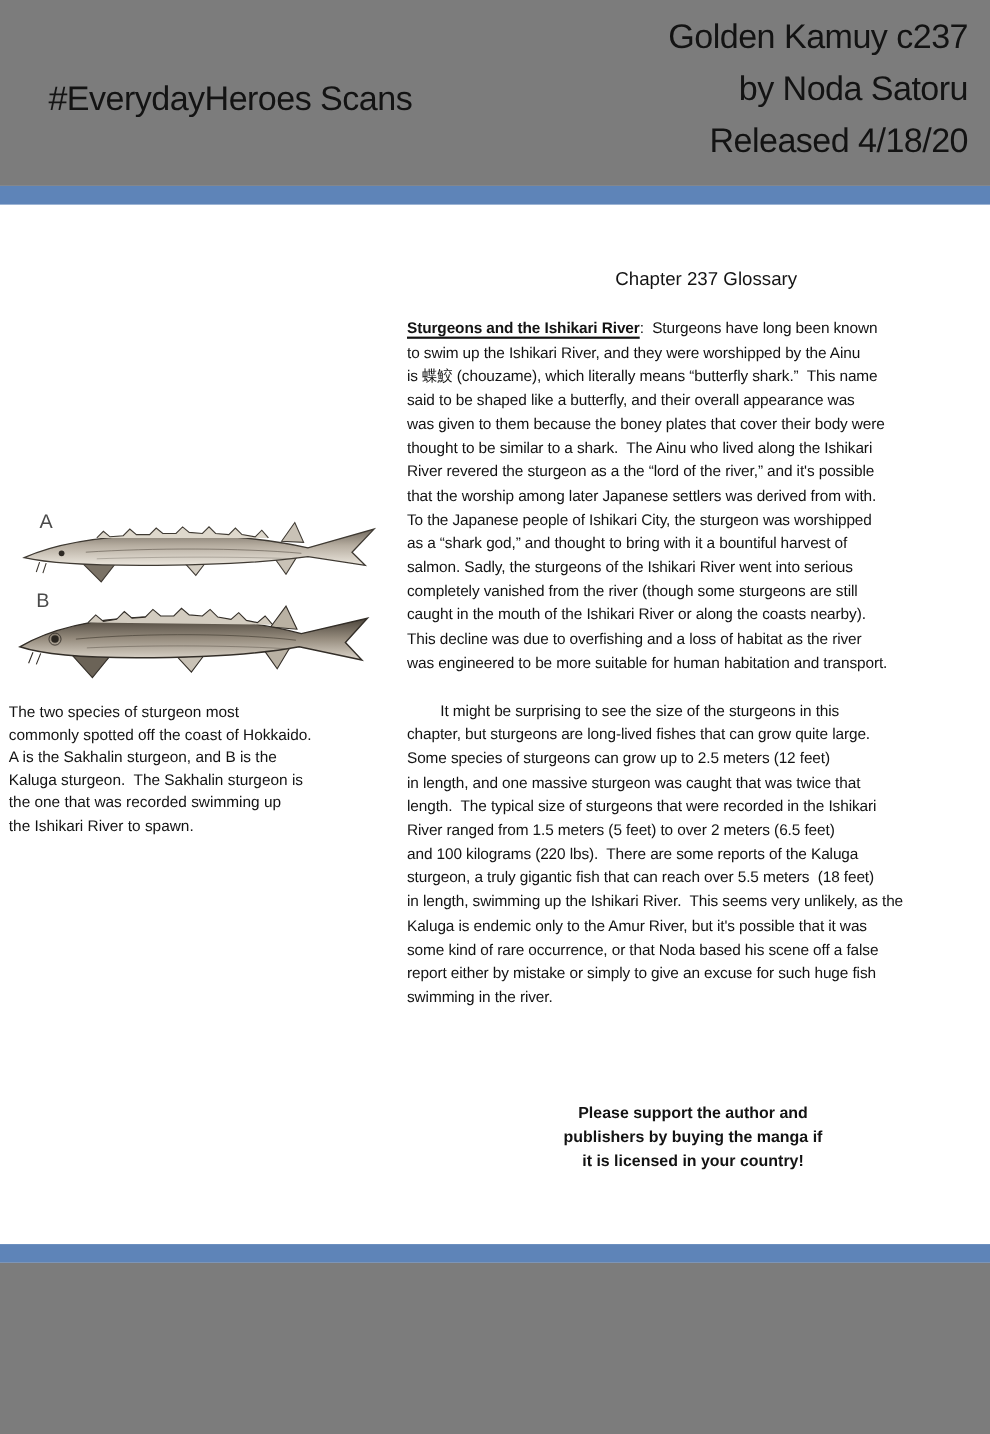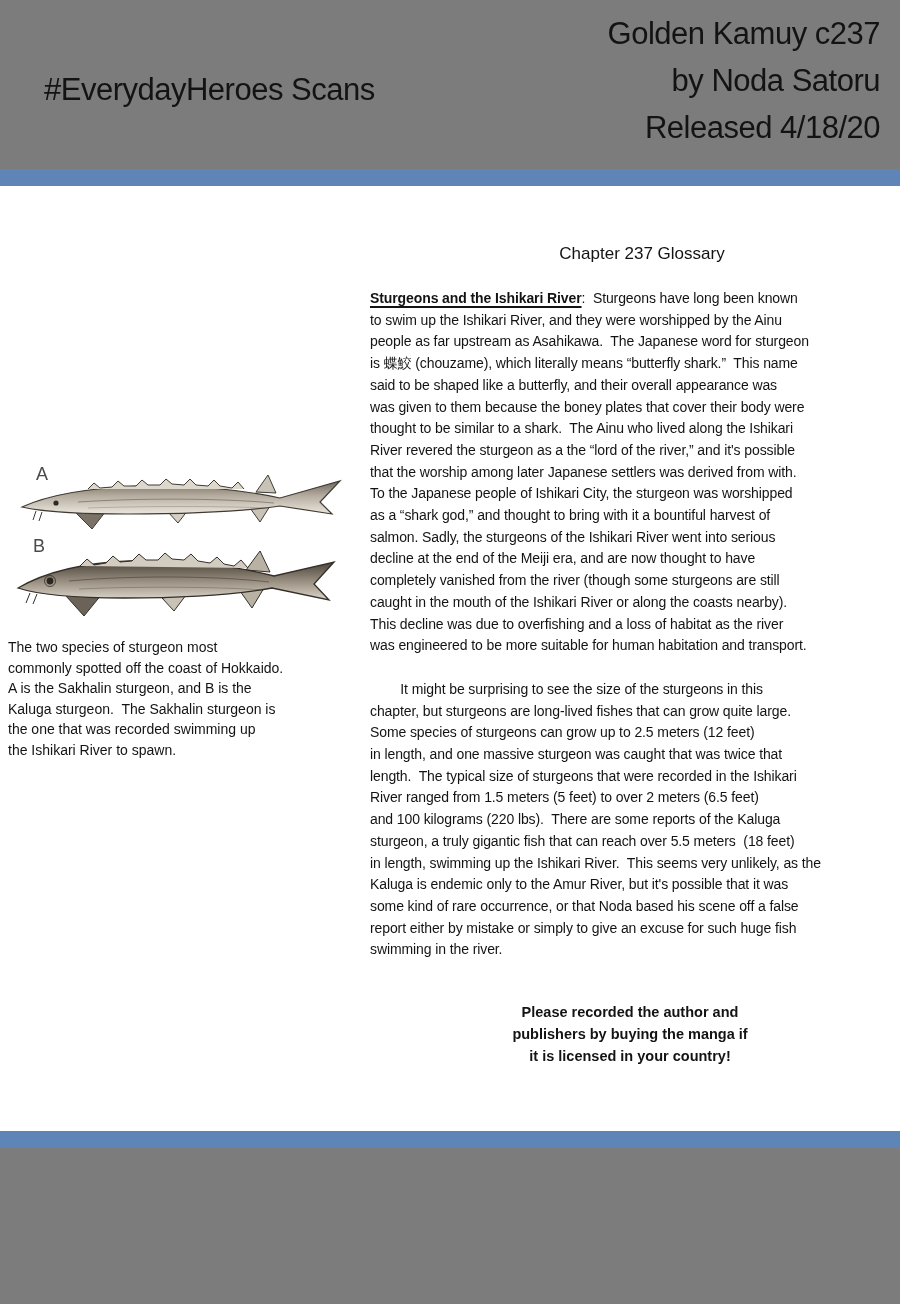--- a/index.html
+++ b/index.html
@@ -149,31 +149,29 @@
         <div>Kaluga sturgeon.  The Sakhalin sturgeon is</div>
         <div>the one that was recorded swimming up</div>
         <div>the Ishikari River to spawn.</div>
       </div>
   </div>
 
   <div class="entry">
     <div class="line"><span class="term" data-bind="glossary.entry_term">Sturgeons and the Ishikari River</span><span data-bind="glossary.entry_first_line_rest">:  Sturgeons have long been known</span></div>
     <div data-bind-lines="glossary.paragraph1_lines">
         <div>to swim up the Ishikari River, and they were worshipped by the Ainu</div>
-        <div>people as far upstream as Asahikawa.  The Japanese word for sturgeon</div>
         <div>is 蝶鮫 (chouzame), which literally means “butterfly shark.”  This name</div>
         <div>said to be shaped like a butterfly, and their overall appearance was</div>
         <div>was given to them because the boney plates that cover their body were</div>
         <div>thought to be similar to a shark.  The Ainu who lived along the Ishikari</div>
         <div>River revered the sturgeon as a the “lord of the river,” and it's possible</div>
         <div>that the worship among later Japanese settlers was derived from with.</div>
         <div>To the Japanese people of Ishikari City, the sturgeon was worshipped</div>
         <div>as a “shark god,” and thought to bring with it a bountiful harvest of</div>
         <div>salmon. Sadly, the sturgeons of the Ishikari River went into serious</div>
-        <div>decline at the end of the Meiji era, and are now thought to have</div>
         <div>completely vanished from the river (though some sturgeons are still</div>
         <div>caught in the mouth of the Ishikari River or along the coasts nearby).</div>
         <div>This decline was due to overfishing and a loss of habitat as the river</div>
         <div>was engineered to be more suitable for human habitation and transport.</div>
       </div>
     <div class="para-gap"></div>
     <div data-bind-lines="glossary.paragraph2_lines">
         <div>        It might be surprising to see the size of the sturgeons in this</div>
         <div>chapter, but sturgeons are long-lived fishes that can grow quite large.</div>
         <div>Some species of sturgeons can grow up to 2.5 meters (12 feet)</div>
@@ -184,21 +182,21 @@
         <div>sturgeon, a truly gigantic fish that can reach over 5.5 meters  (18 feet)</div>
         <div>in length, swimming up the Ishikari River.  This seems very unlikely, as the</div>
         <div>Kaluga is endemic only to the Amur River, but it's possible that it was</div>
         <div>some kind of rare occurrence, or that Noda based his scene off a false</div>
         <div>report either by mistake or simply to give an excuse for such huge fish</div>
         <div>swimming in the river.</div>
       </div>
   </div>
 
   <div class="support-note" data-bind-lines="glossary.support_lines">
-      <div>Please recorded the author and</div>
+      <div>Please support the author and</div>
       <div>publishers by buying the manga if</div>
       <div>it is licensed in your country!</div>
     </div>
 
   <div class="divider divider-bottom"></div>
   <footer class="band bottom-band">
     
     
   </footer>
 

